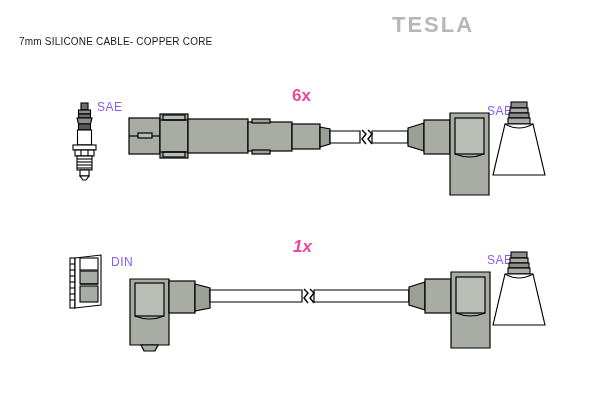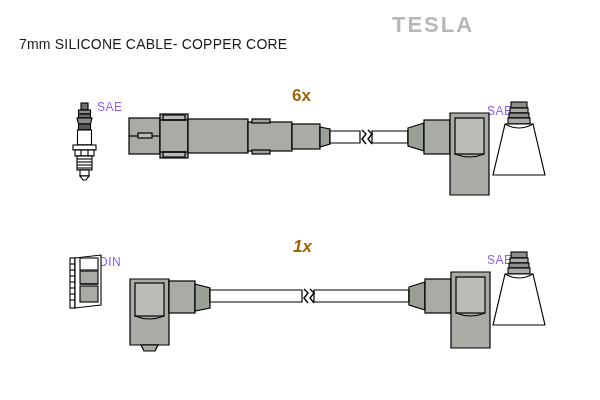--- a/index.html
+++ b/index.html
@@ -22,57 +22,57 @@
     font-size: 23px;
     font-weight: bold;
     letter-spacing: -0.5px;
     color: #000000;
     white-space: nowrap;
   }
   #part-desc {
     position: absolute;
     left: 19px;
     top: 36px;
-    font-size: 14px;
+    font-size: 10px;
     font-weight: normal;
     letter-spacing: 0.2px;
     color: #1a1a1a;
     white-space: nowrap;
   }
   #brand-logo {
     position: absolute;
     left: 392px;
     top: 12px;
     font-size: 22px;
     font-weight: bold;
     letter-spacing: 2px;
     color: #b7b7b7;
     white-space: nowrap;
   }
   .qty-label {
     position: absolute;
     font-size: 17px;
     font-weight: bold;
-    color: #a16207;
+    color: #ec4899;
     white-space: nowrap;
   }
   #qty-top   { left: 292px; top: 86px; }
   #qty-bottom{ left: 293px; top: 237px; font-style: italic; }
 
   .term-label {
     position: absolute;
     font-size: 12px;
     font-weight: normal;
     letter-spacing: 0.5px;
     color: #8b5cf6;
     white-space: nowrap;
   }
   #label-sae-tl { left: 97px;  top: 100px; }
   #label-sae-tr { left: 487px; top: 104px; }
-  #label-din-bl { left: 99px;  top: 255px; }
+  #label-din-bl { left: 99px;  top: 255px; padding-left: 12px; }
   #label-sae-br { left: 487px; top: 253px; }
 
   .svg-layer {
     position: absolute;
     left: 0;
     top: 0;
     width: 600px;
     height: 400px;
   }
 </style>

